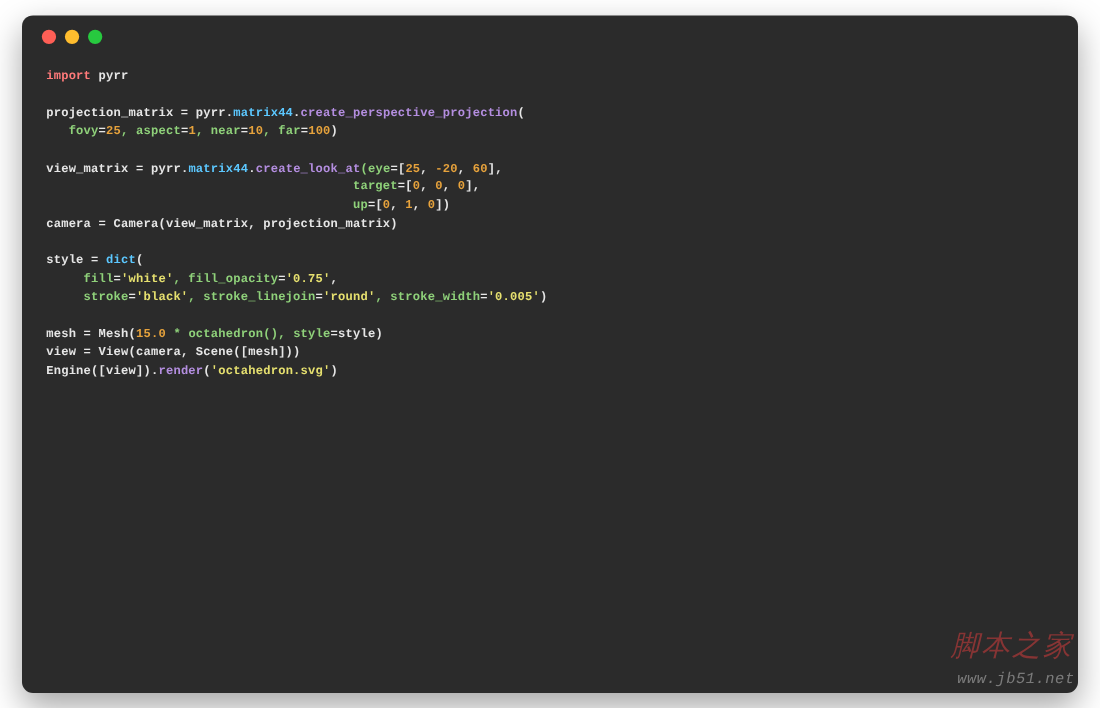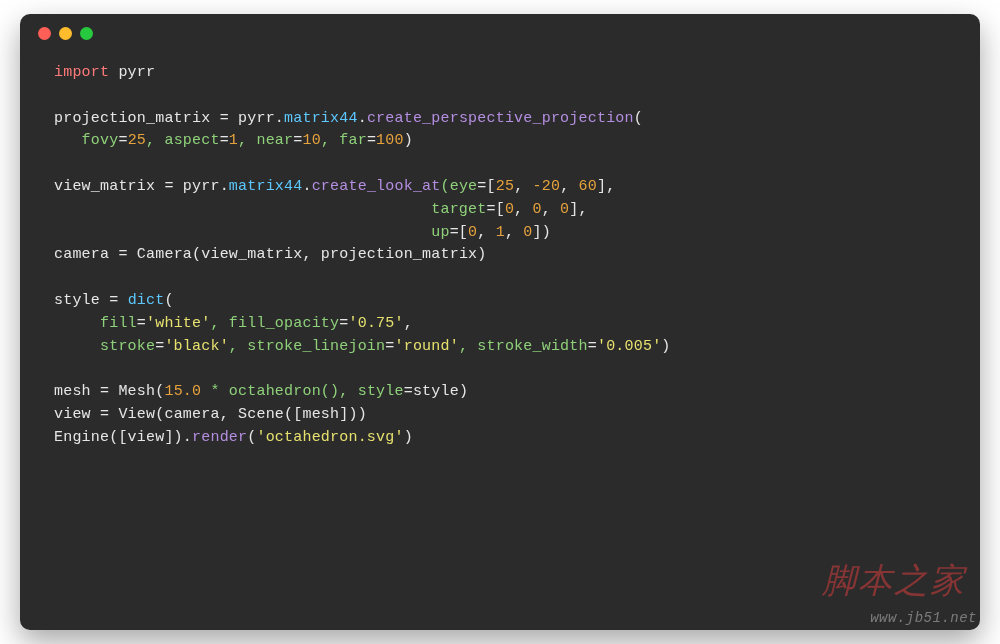--- a/index.html
+++ b/index.html
@@ -30,43 +30,44 @@
     padding-left: 18px;
     gap: 8px;
   }
   .dot {
     width: 13px; height: 13px; border-radius: 50%;
   }
   .dot.red { background: #ff5f56; }
   .dot.yellow { background: #ffbd2e; }
   .dot.green { background: #27c93f; }
   .code {
-    padding: 10px 22px 18px 34px;
-    font-size: 15px;
+    padding: 10px 22px 18px 22px;
+    font-size: 11px;
     line-height: 1.52;
     white-space: pre;
     color: #e6e6e6;
     letter-spacing: 0.2px;
+    font-weight: bold;
   }
   
   .kw   { color: #ff7a7a; }  
   .mod  { color: #e6e6e6; }
   .ident{ color: #e6e6e6; }
   .attr { color: #5cc8ff; }  
   .call { color: #b48ee0; }  
   .param{ color: #8fd17a; }  
   .num  { color: #e6a23c; }  
   .str  { color: #e6e06f; }  
   .punc { color: #e6e6e6; }
   .watermark-top {
     font-family: "STKaiti","KaiTi","SimSun",serif;
     position: absolute;
-    right: 34px; bottom: 40px;
+    right: 24px; bottom: 40px;
     color: rgba(210,60,60,0.55);
-    font-size: 34px;
+    font-size: 26px;
     letter-spacing: 2px;
     font-style: italic;
     pointer-events: none;
   }
   .watermark-bot {
     position: absolute;
     right: 23px; bottom: 18px;
     color: rgba(220,220,220,0.45);
     font-size: 14px;
     font-style: italic;

